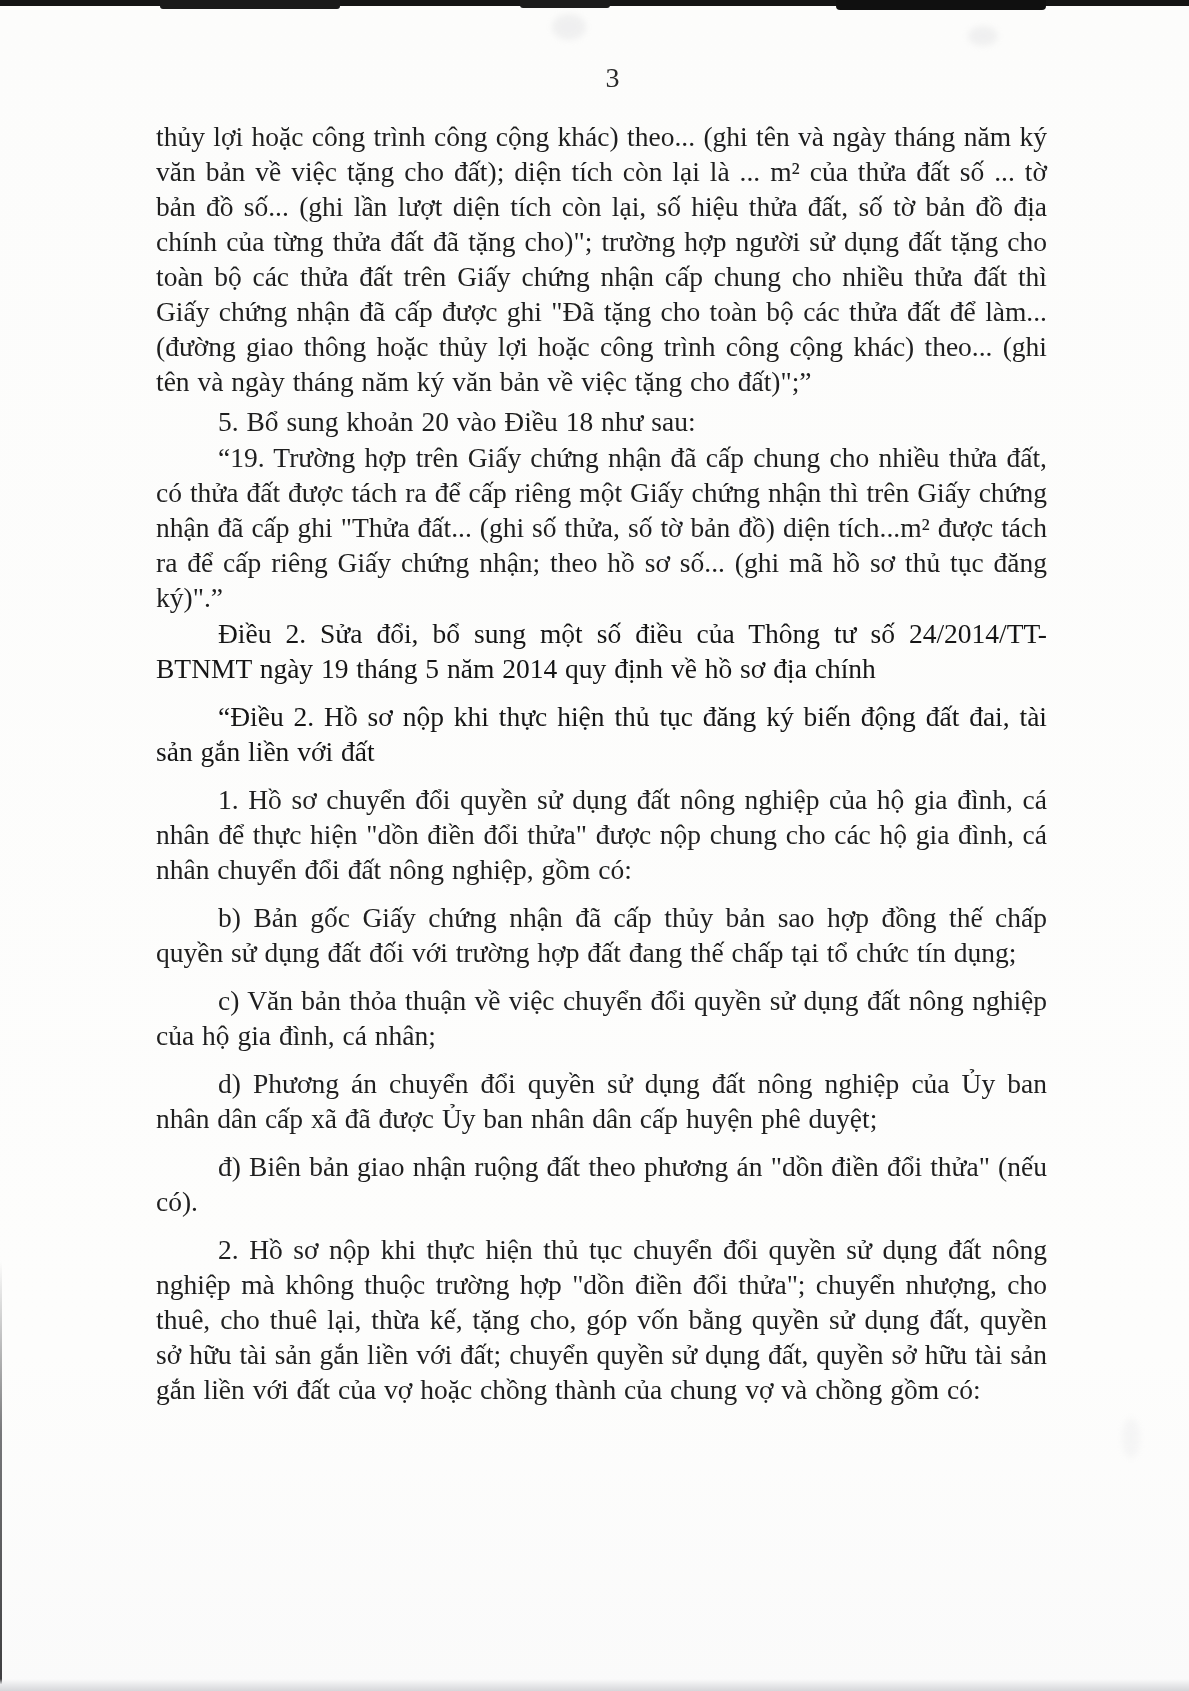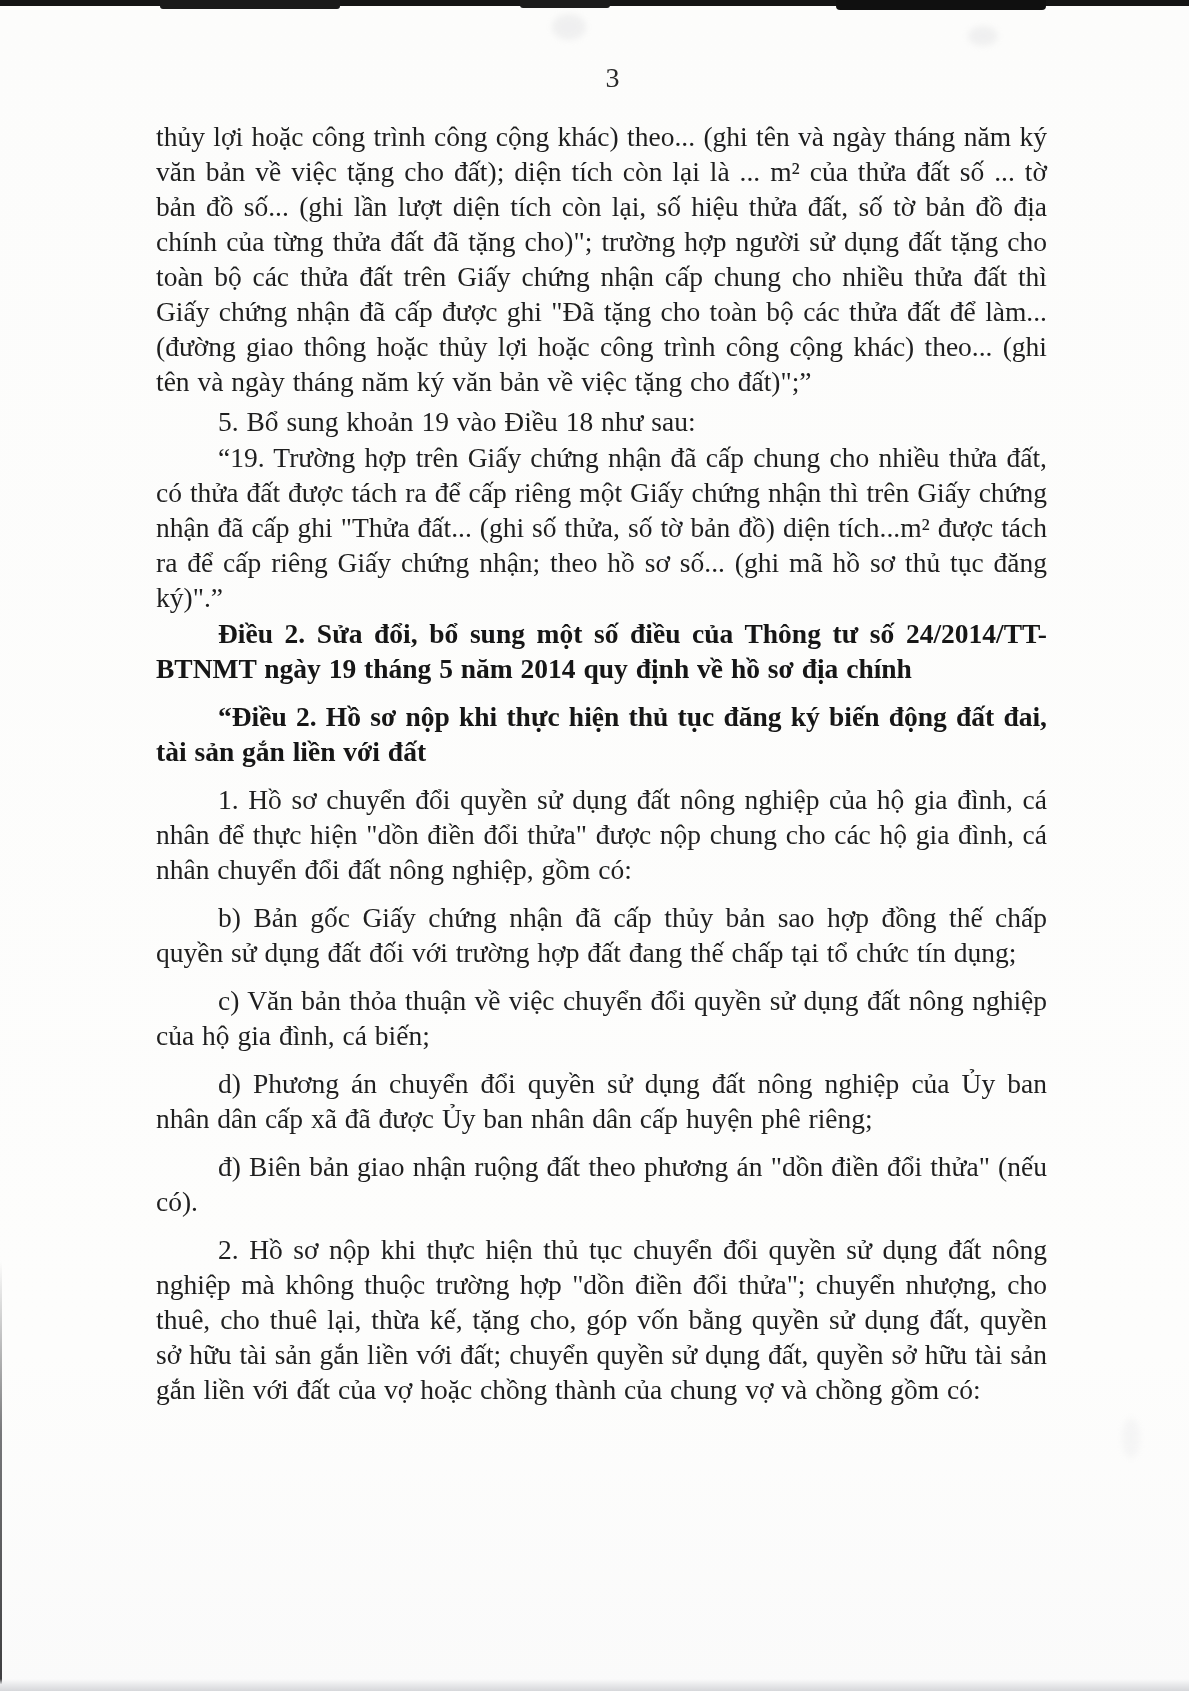--- a/index.html
+++ b/index.html
@@ -89,21 +89,21 @@
     left: 155px;
     width: 893px;
     font-size: 27.5px;
     line-height: 35px;
     color: #1f1f1f;
     text-align: justify;
     word-spacing: 1px;
   }
   .content p { margin: 1px; }
   .indent { text-indent: 62px; }
-  .bold { font-weight: bold; color: #161616; }
+  .bold { font-weight: normal; color: #161616; }
   .sp   { margin-top: 13px !important; }
   .sp-sm{ margin-top: 5px !important; }
 </style>
 </head>
 <body>
 
 <div class="page">
 
   <div class="top-strip"></div>
   <div class="top-strip-thick-a"></div>
@@ -111,28 +111,28 @@
   <div class="top-strip-thick-c"></div>
 
   <div class="smudge smudge-top-center"></div>
   <div class="smudge smudge-top-right"></div>
   <div class="smudge smudge-mid-right"></div>
 
   <div class="page-number">3</div>
 
   <div class="content">
     <p>thủy lợi hoặc công trình công cộng khác) theo... (ghi tên và ngày tháng năm ký văn bản về việc tặng cho đất); diện tích còn lại là ... m² của thửa đất số ... tờ bản đồ số... (ghi lần lượt diện tích còn lại, số hiệu thửa đất, số tờ bản đồ địa chính của từng thửa đất đã tặng cho)"; trường hợp người sử dụng đất tặng cho toàn bộ các thửa đất trên Giấy chứng nhận cấp chung cho nhiều thửa đất thì Giấy chứng nhận đã cấp được ghi "Đã tặng cho toàn bộ các thửa đất để làm... (đường giao thông hoặc thủy lợi hoặc công trình công cộng khác) theo... (ghi tên và ngày tháng năm ký văn bản về việc tặng cho đất)";”</p>
-    <p class="indent sp-sm">5. Bổ sung khoản 19 vào Điều 18 như sau:</p>
+    <p class="indent sp-sm">5. Bổ sung khoản 20 vào Điều 18 như sau:</p>
     <p class="indent">“19. Trường hợp trên Giấy chứng nhận đã cấp chung cho nhiều thửa đất, có thửa đất được tách ra để cấp riêng một Giấy chứng nhận thì trên Giấy chứng nhận đã cấp ghi "Thửa đất... (ghi số thửa, số tờ bản đồ) diện tích...m² được tách ra để cấp riêng Giấy chứng nhận; theo hồ sơ số... (ghi mã hồ sơ thủ tục đăng ký)".”</p>
     <p class="indent bold">Điều 2. Sửa đổi, bổ sung một số điều của Thông tư số 24/2014/TT-​BTNMT ngày 19 tháng 5 năm 2014 quy định về hồ sơ địa chính</p>
     <p class="indent bold sp">“Điều 2. Hồ sơ nộp khi thực hiện thủ tục đăng ký biến động đất đai, tài sản gắn liền với đất</p>
     <p class="indent sp">1. Hồ sơ chuyển đổi quyền sử dụng đất nông nghiệp của hộ gia đình, cá nhân để thực hiện "dồn điền đổi thửa" được nộp chung cho các hộ gia đình, cá nhân chuyển đổi đất nông nghiệp, gồm có:</p>
     <p class="indent sp">b) Bản gốc Giấy chứng nhận đã cấp thủy bản sao hợp đồng thế chấp quyền sử dụng đất đối với trường hợp đất đang thế chấp tại tổ chức tín dụng;</p>
-    <p class="indent sp">c) Văn bản thỏa thuận về việc chuyển đổi quyền sử dụng đất nông nghiệp của hộ gia đình, cá biến;</p>
-    <p class="indent sp">d) Phương án chuyển đổi quyền sử dụng đất nông nghiệp của Ủy ban nhân dân cấp xã đã được Ủy ban nhân dân cấp huyện phê riêng;</p>
+    <p class="indent sp">c) Văn bản thỏa thuận về việc chuyển đổi quyền sử dụng đất nông nghiệp của hộ gia đình, cá nhân;</p>
+    <p class="indent sp">d) Phương án chuyển đổi quyền sử dụng đất nông nghiệp của Ủy ban nhân dân cấp xã đã được Ủy ban nhân dân cấp huyện phê duyệt;</p>
     <p class="indent sp">đ) Biên bản giao nhận ruộng đất theo phương án "dồn điền đổi thửa" (nếu có).</p>
     <p class="indent sp">2. Hồ sơ nộp khi thực hiện thủ tục chuyển đổi quyền sử dụng đất nông nghiệp mà không thuộc trường hợp "dồn điền đổi thửa"; chuyển nhượng, cho thuê, cho thuê lại, thừa kế, tặng cho, góp vốn bằng quyền sử dụng đất, quyền sở hữu tài sản gắn liền với đất; chuyển quyền sử dụng đất, quyền sở hữu tài sản gắn liền với đất của vợ hoặc chồng thành của chung vợ và chồng gồm có:</p>
   </div>
 
   <div class="left-edge"></div>
   <div class="bottom-band"></div>
 
 </div>
 
 </body></html>

